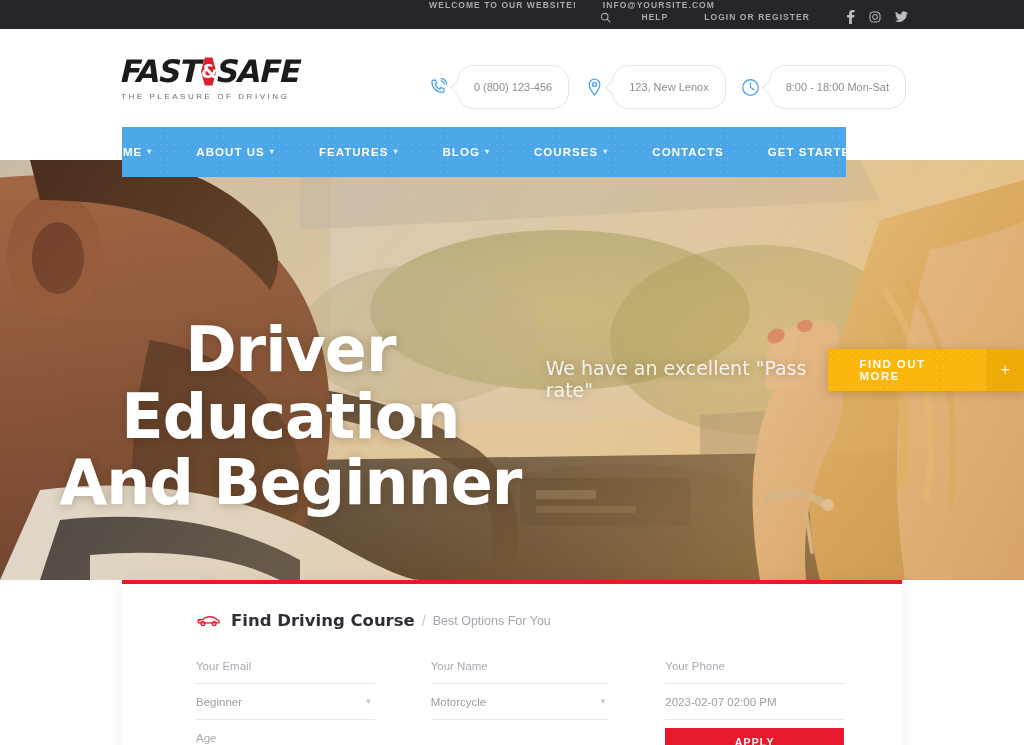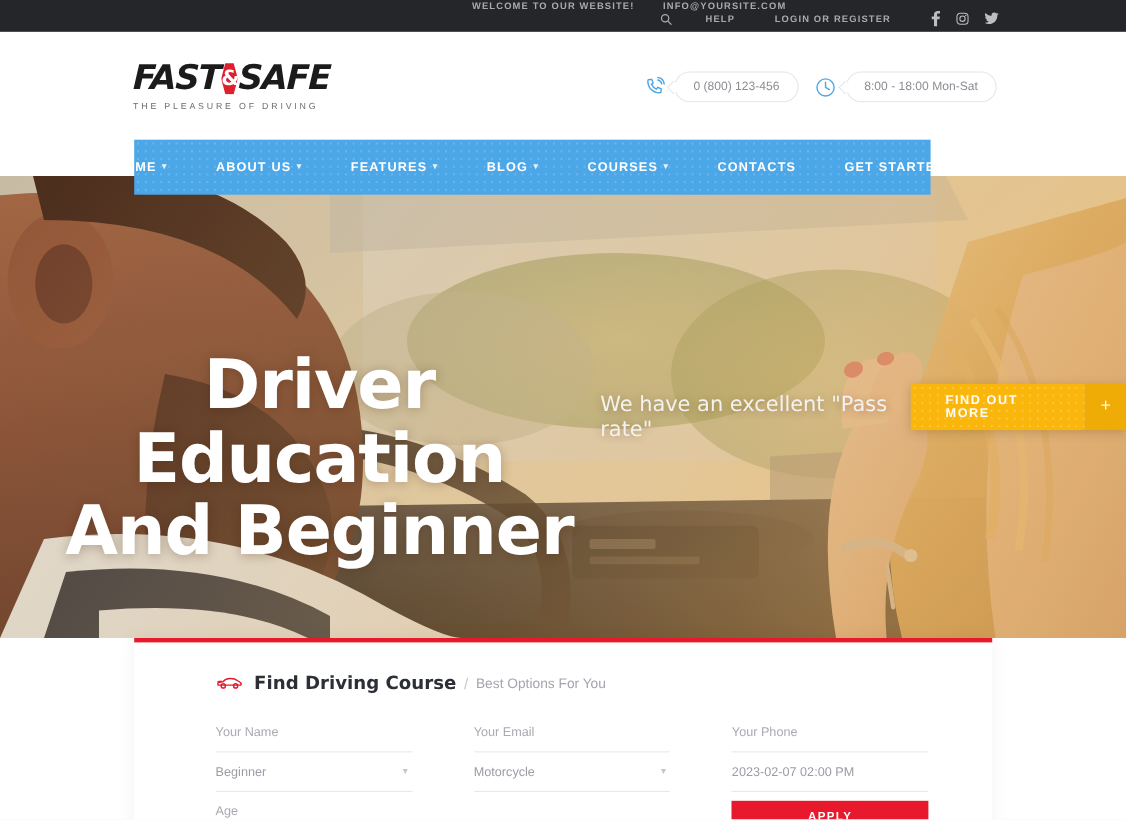--- a/index.html
+++ b/index.html
@@ -61,21 +61,21 @@
     letter-spacing: 2.55px; font-weight: 400; white-space: nowrap;
     font-family: "Liberation Sans", sans-serif;
   }
 
   .infos { position: absolute; right: 118px; top: 36px; display: flex; align-items: center; gap: 14px; }
   .info-item { display: flex; align-items: center; }
   .info-icon { width: 22px; height: 22px; display: flex; align-items: center; justify-content: center; margin-right: 7px; }
   .info-bubble {
     position: relative;
     border: 1px solid #e4e6ea; border-radius: 16px;
-    height: 28px; display: flex; align-items: center;
+    height: 44px; display: flex; align-items: center;
     padding: 0 16px;
     font-size: 11px; color: #8b8d93; white-space: nowrap;
   }
   .info-bubble::before {
     content: ""; position: absolute; left: -6px; top: 50%; margin-top: -4px;
     width: 8px; height: 8px; background: #fff;
     border-left: 1px solid #e4e6ea; border-bottom: 1px solid #e4e6ea;
     transform: rotate(45deg);
   }
 
@@ -233,20 +233,29 @@
       <div class="info-item">
         <span class="info-icon">
           <svg width="19" height="19" viewBox="0 0 22 22" fill="none" stroke="#4ca7e8" stroke-width="1.5" stroke-linecap="round">
             <path d="M5 2.6h2.6l1.4 3.6-1.8 1.3a11 11 0 0 0 5.3 5.3l1.3-1.8 3.6 1.4v2.6c0 .9-.7 1.6-1.6 1.6C8.6 16.6 3.4 11.4 3.4 4.2c0-.9.7-1.6 1.6-1.6z"></path>
             <path d="M14 3.2a5 5 0 0 1 4 4M14 .6a7.6 7.6 0 0 1 6.6 6.6"></path>
           </svg>
         </span>
         <span class="info-bubble">0 (800) 123-456</span>
       </div>
 
+      <div class="info-item">
+        <span class="info-icon">
+          <svg width="17" height="19" viewBox="0 0 18 22" fill="none" stroke="#4ca7e8" stroke-width="1.6">
+            <path d="M9 1.3c-3.4 0-6.1 2.7-6.1 6.1 0 4.6 6.1 12.3 6.1 12.3s6.1-7.7 6.1-12.3c0-3.4-2.7-6.1-6.1-6.1z"></path>
+            <circle cx="9" cy="7.4" r="2.3"></circle>
+          </svg>
+        </span>
+        <span class="info-bubble">123, New Lenox</span>
+      </div>
 
       <div class="info-item">
         <span class="info-icon">
           <svg width="19" height="19" viewBox="0 0 22 22" fill="none" stroke="#4ca7e8" stroke-width="1.5" stroke-linecap="round">
             <circle cx="11" cy="11" r="9"></circle>
             <path d="M11 5.6V11l4 2.4"></path>
           </svg>
         </span>
         <span class="info-bubble">8:00 - 18:00 Mon-Sat</span>
       </div>
@@ -402,24 +411,24 @@
         </svg>
       </span>
       <span class="form-title">Find Driving Course</span>
       <span class="form-sep">/</span>
       <span class="form-subtitle">Best Options For You</span>
     </div>
 
     <div class="form-grid">
 
       <div class="field">
+        <span class="field-text">Your Email</span>
+      </div>
+      <div class="field">
         <span class="field-text">Your Name</span>
-      </div>
-      <div class="field">
-        <span class="field-text">Your Email</span>
       </div>
       <div class="field">
         <span class="field-text">Your Phone</span>
       </div>
 
       <div class="field">
         <span class="field-text filled">Beginner</span>
         <span class="field-caret">▾</span>
       </div>
       <div class="field">

